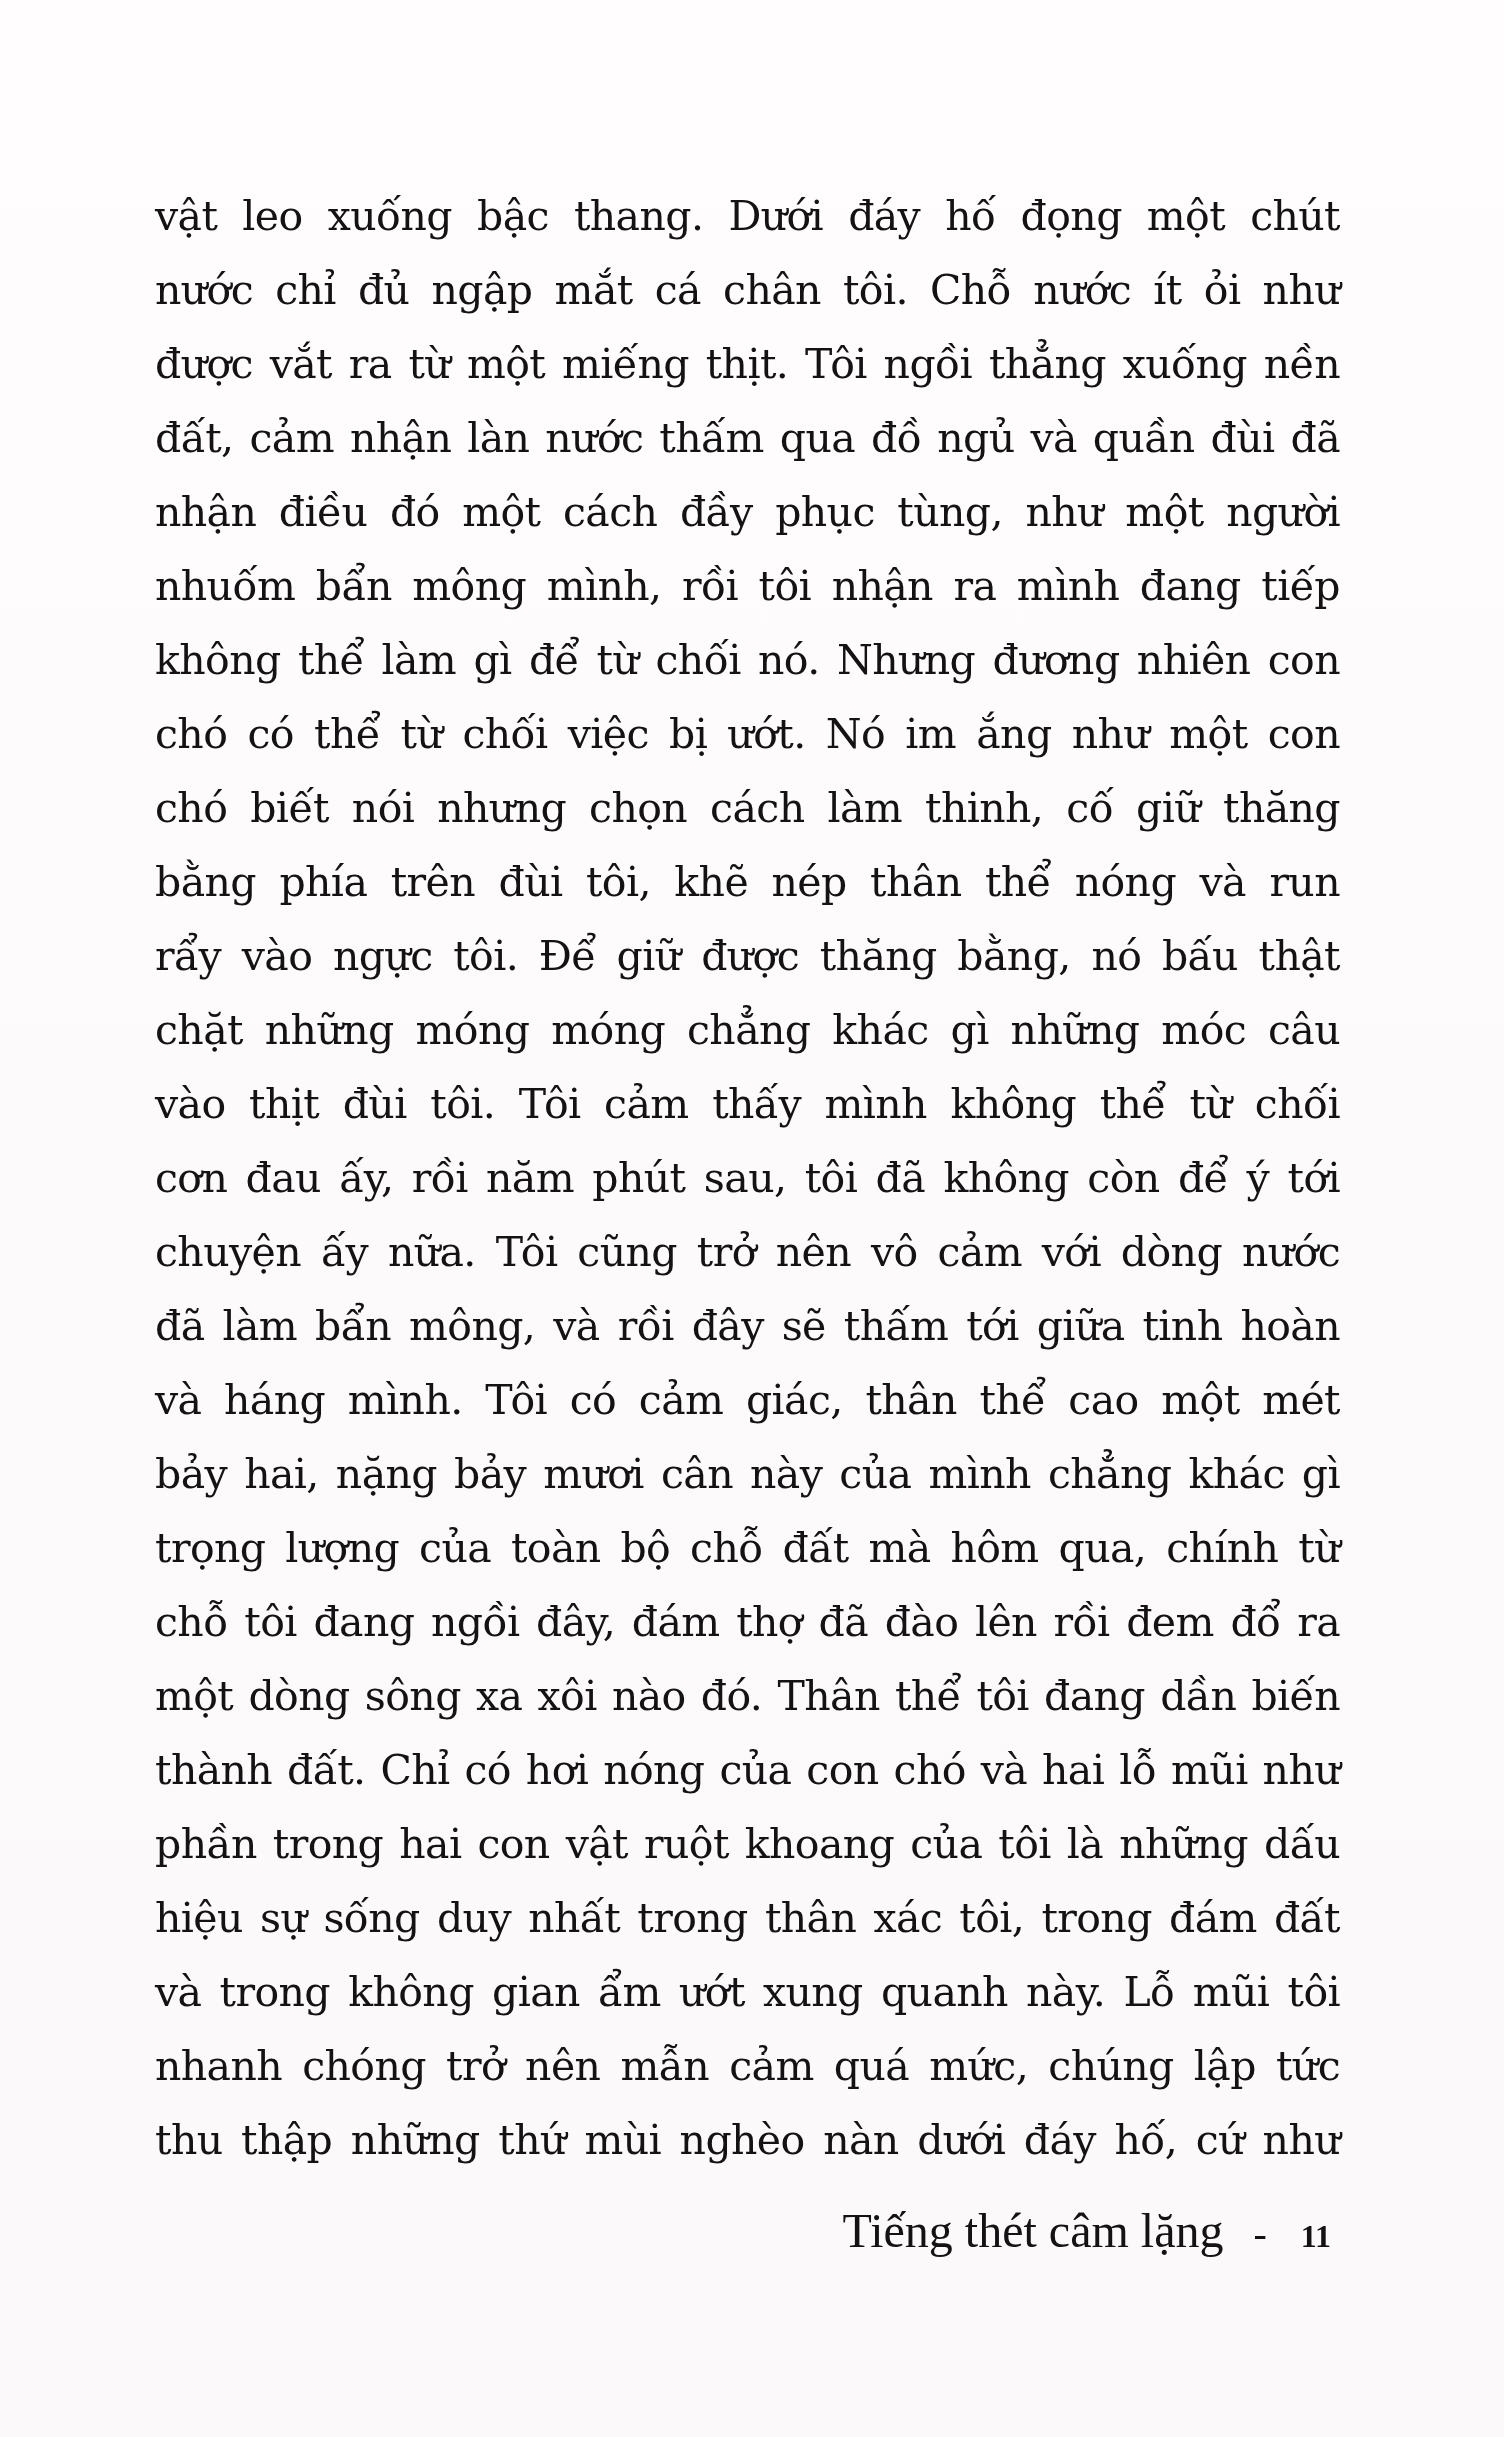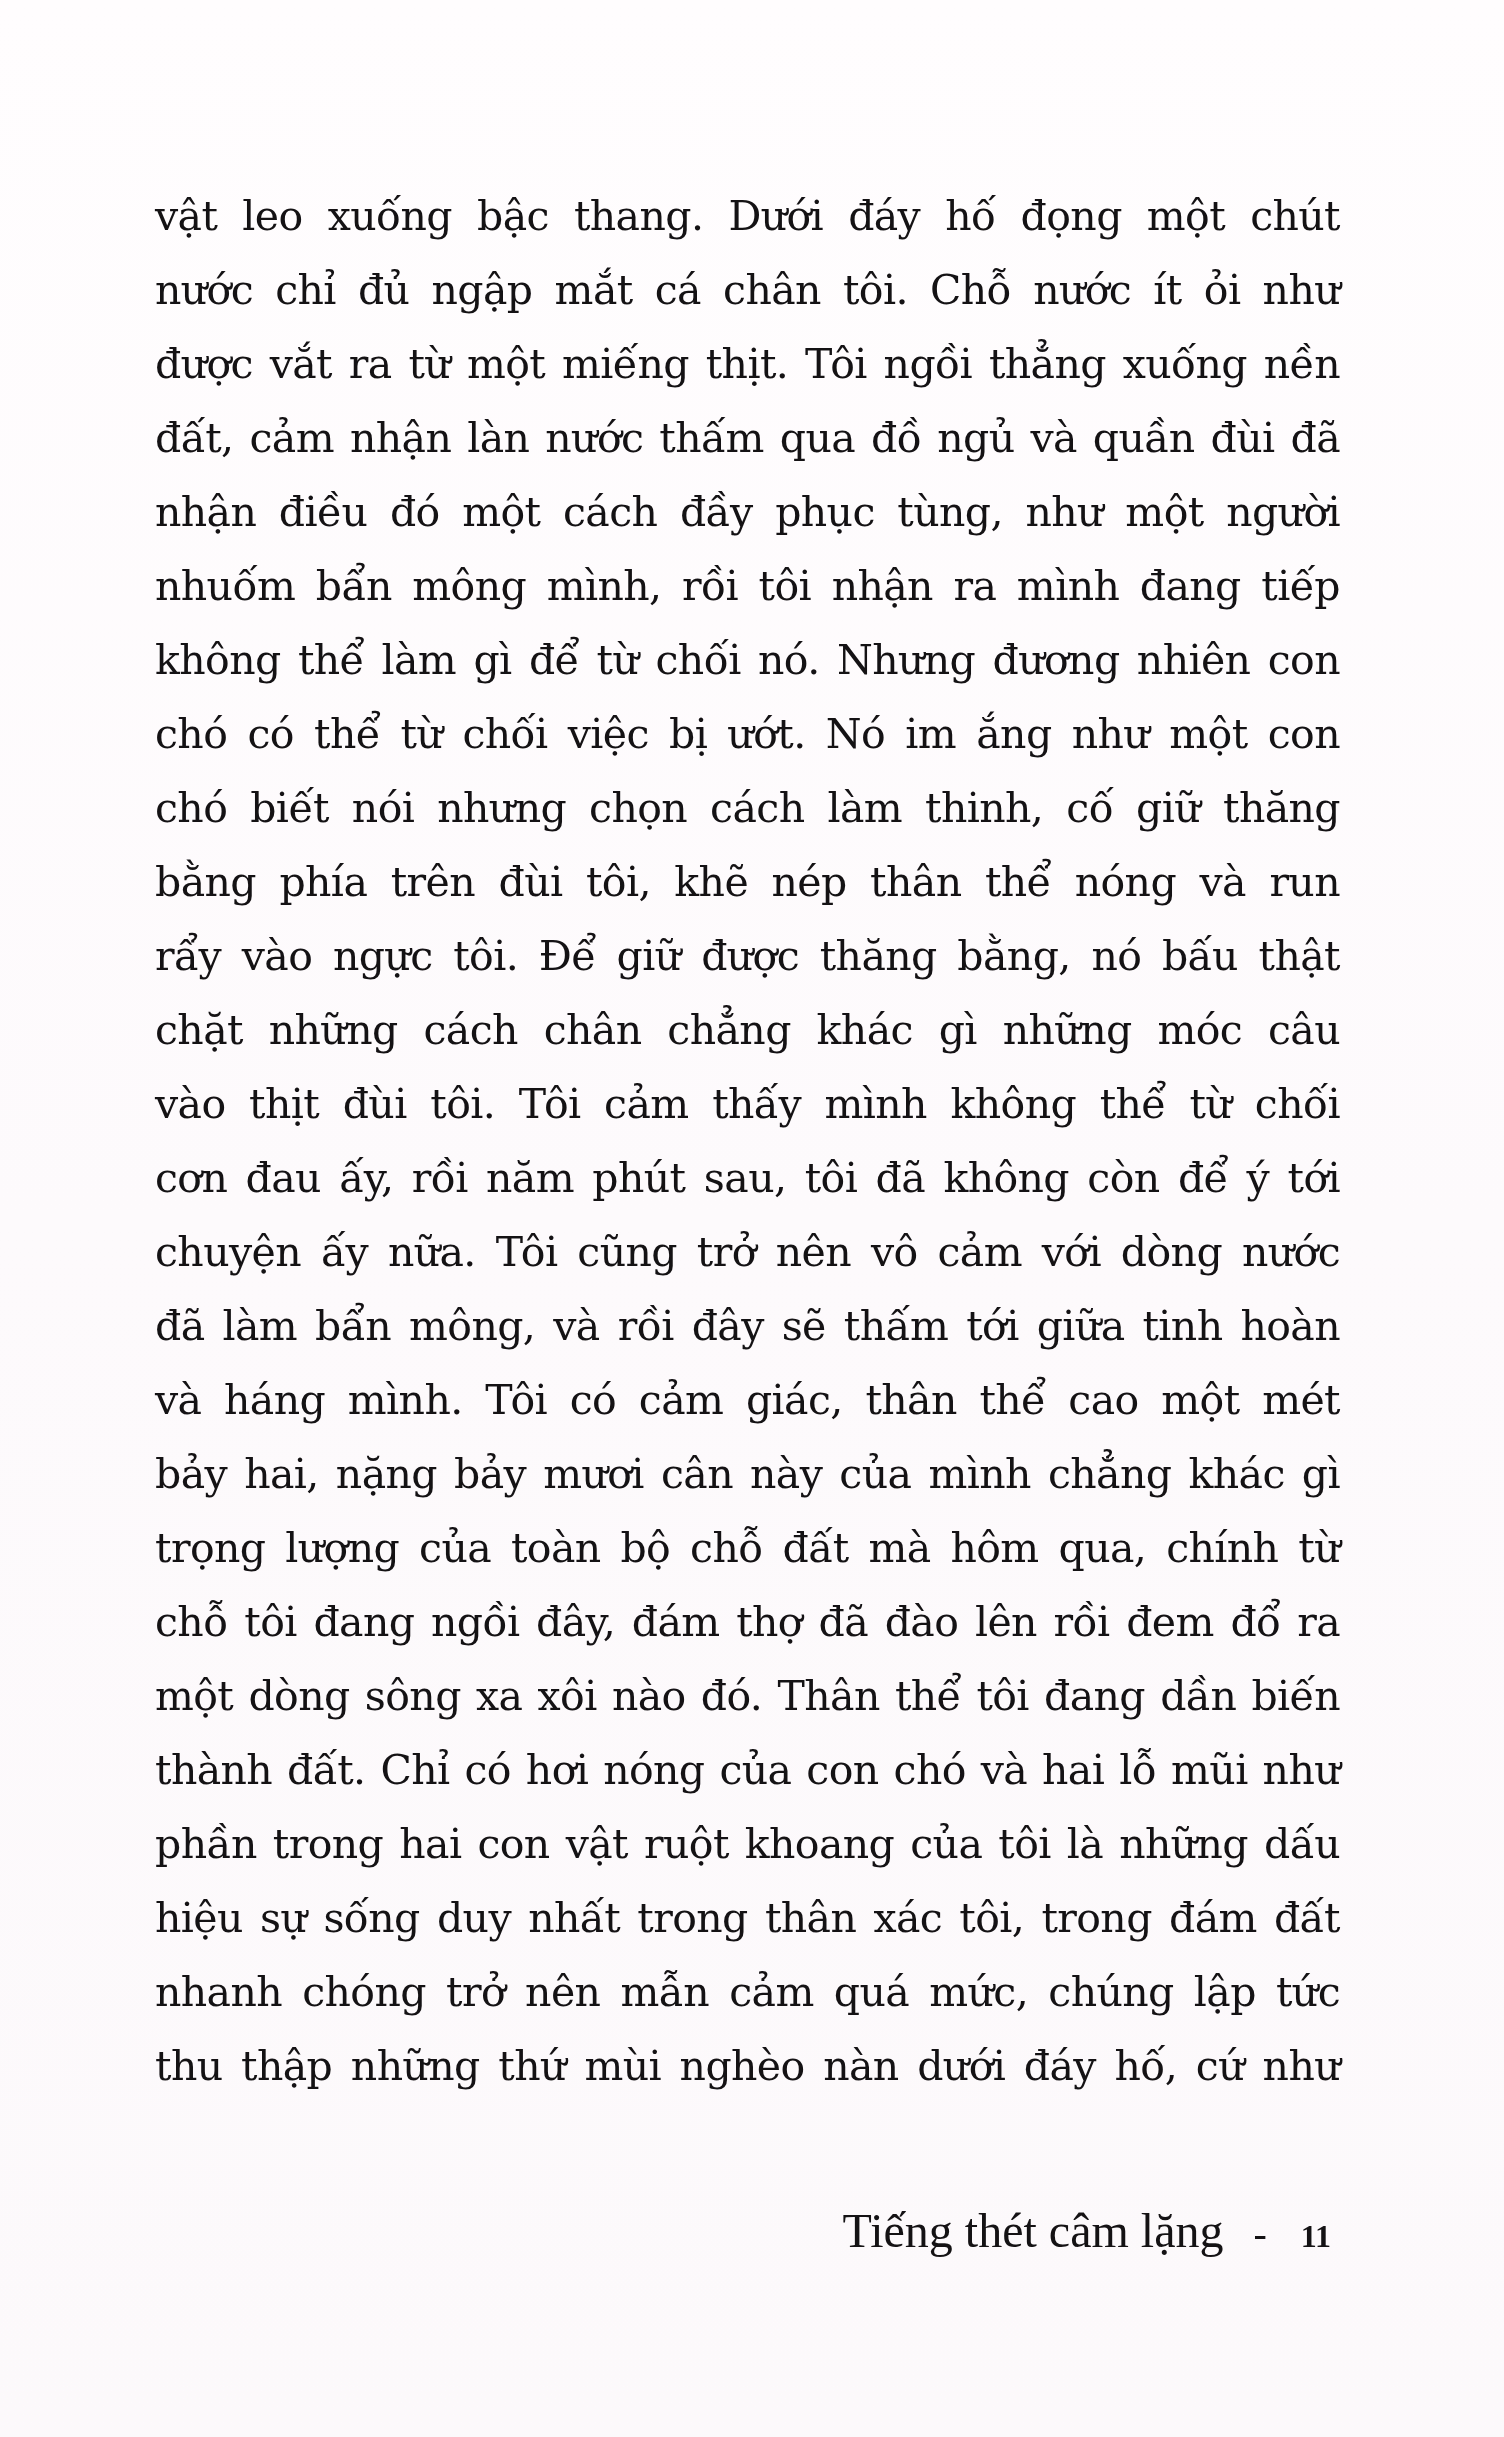--- a/index.html
+++ b/index.html
@@ -72,33 +72,34 @@
     <span class="line">nước chỉ đủ ngập mắt cá chân tôi. Chỗ nước ít ỏi như</span>
     <span class="line">được vắt ra từ một miếng thịt. Tôi ngồi thẳng xuống nền</span>
     <span class="line">đất, cảm nhận làn nước thấm qua đồ ngủ và quần đùi đã</span>
     <span class="line">nhận điều đó một cách đầy phục tùng, như một người</span>
     <span class="line">nhuốm bẩn mông mình, rồi tôi nhận ra mình đang tiếp</span>
     <span class="line">không thể làm gì để từ chối nó. Nhưng đương nhiên con</span>
     <span class="line">chó có thể từ chối việc bị ướt. Nó im ắng như một con</span>
     <span class="line">chó biết nói nhưng chọn cách làm thinh, cố giữ thăng</span>
     <span class="line">bằng phía trên đùi tôi, khẽ nép thân thể nóng và run</span>
     <span class="line">rẩy vào ngực tôi. Để giữ được thăng bằng, nó bấu thật</span>
-    <span class="line">chặt những cách chân chẳng khác gì những móc câu</span>
+    <span class="line">chặt những móng móng chẳng khác gì những móc câu</span>
     <span class="line">vào thịt đùi tôi. Tôi cảm thấy mình không thể từ chối</span>
     <span class="line">cơn đau ấy, rồi năm phút sau, tôi đã không còn để ý tới</span>
     <span class="line">chuyện ấy nữa. Tôi cũng trở nên vô cảm với dòng nước</span>
     <span class="line">đã làm bẩn mông, và rồi đây sẽ thấm tới giữa tinh hoàn</span>
     <span class="line">và háng mình. Tôi có cảm giác, thân thể cao một mét</span>
     <span class="line">bảy hai, nặng bảy mươi cân này của mình chẳng khác gì</span>
     <span class="line">trọng lượng của toàn bộ chỗ đất mà hôm qua, chính từ</span>
     <span class="line">chỗ tôi đang ngồi đây, đám thợ đã đào lên rồi đem đổ ra</span>
     <span class="line">một dòng sông xa xôi nào đó. Thân thể tôi đang dần biến</span>
     <span class="line">thành đất. Chỉ có hơi nóng của con chó và hai lỗ mũi như</span>
     <span class="line">phần trong hai con vật ruột khoang của tôi là những dấu</span>
     <span class="line">hiệu sự sống duy nhất trong thân xác tôi, trong đám đất</span>
+    <span class="line">và trong không gian ẩm ướt xung quanh này. Lỗ mũi tôi</span>
     <span class="line">nhanh chóng trở nên mẫn cảm quá mức, chúng lập tức</span>
     <span class="line">thu thập những thứ mùi nghèo nàn dưới đáy hố, cứ như</span>
   </div>
 
   <div class="footer">
     <span class="title">Tiếng thét câm lặng</span>
     <span class="sep">-</span>
     <span class="pnum">11</span>
   </div>
 </div>

